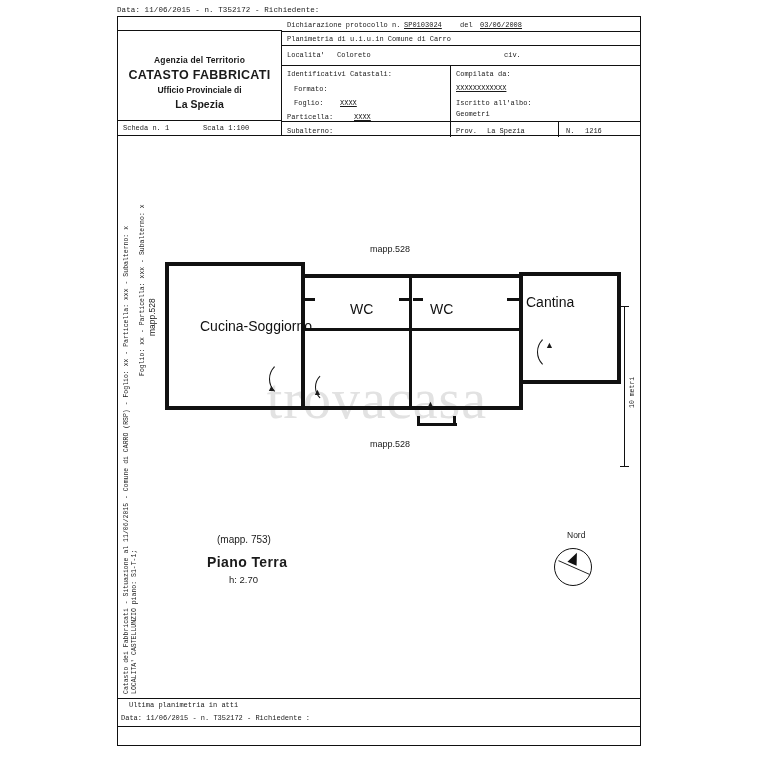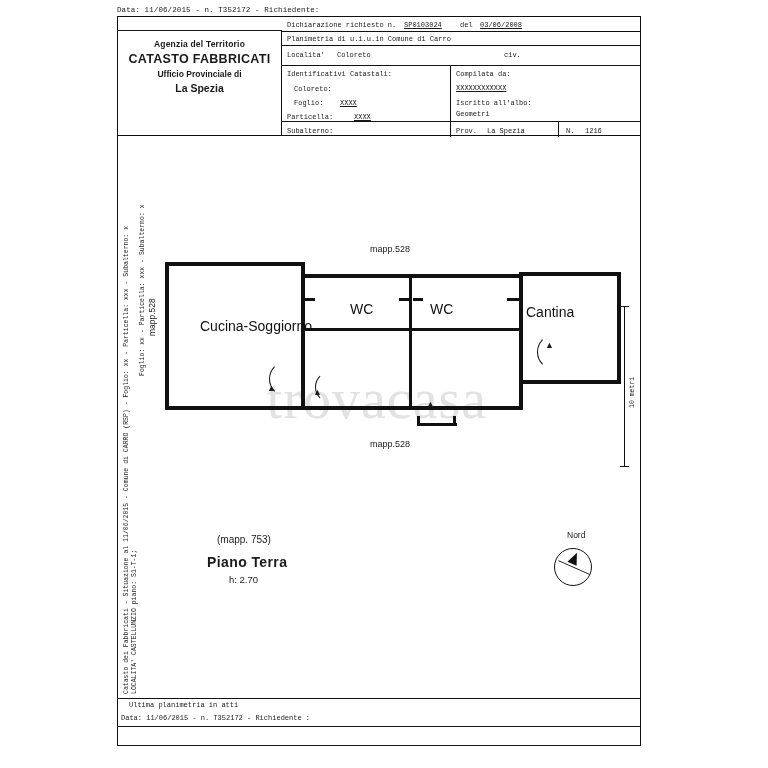--- a/index.html
+++ b/index.html
@@ -13,21 +13,21 @@
             font-family:"Liberation Mono",monospace;letter-spacing:.1px;}
 
   
   .page-frame{position:absolute;left:117px;top:16px;width:524px;height:730px;
               border:1px solid #111;box-sizing:border-box;}
 
   
   .hdr{position:absolute;left:117px;top:16px;width:524px;height:120px;box-sizing:border-box;}
   .hdr-left{position:absolute;left:0;top:14px;width:165px;height:106px;
             border:1px solid #111;box-sizing:border-box;text-align:center;}
-  .hdr-left .l1{font-size:8.5px;font-weight:bold;margin-top:8px;letter-spacing:.2px;}
+  .hdr-left .l1{font-size:8.5px;font-weight:bold;margin-top:24px;letter-spacing:.2px;}
   .hdr-left .l2{font-size:12.5px;font-weight:bold;margin-top:3px;letter-spacing:.3px;}
   .hdr-left .l3{font-size:8.5px;font-weight:bold;margin-top:3px;}
   .hdr-left .l4{font-size:10.5px;font-weight:bold;margin-top:3px;}
 
   .scheda{position:absolute;left:0;top:104px;width:165px;height:16px;
           border:1px solid #111;box-sizing:border-box;
           font-family:"Liberation Mono",monospace;font-size:7px;}
   .scheda span{position:absolute;top:3px;}
   .scheda .a{left:5px;}
   .scheda .b{left:85px;}
@@ -103,44 +103,48 @@
 
   <div class="hdr">
 
     <div class="hdr-left">
       <div class="l1">Agenzia del Territorio</div>
       <div class="l2">CATASTO FABBRICATI</div>
       <div class="l3">Ufficio Provinciale di</div>
       <div class="l4">La Spezia</div>
     </div>
 
+    <div class="scheda">
+      <span class="a">Scheda n. 1</span>
+      <span class="b">Scala 1:100</span>
+    </div>
 
     <div class="hdr-right">
 
       <div class="hr-line" style="top:14px;"></div>
       <div class="hr-line" style="top:28px;"></div>
       <div class="hr-line" style="top:48px;"></div>
       <div class="hr-line" style="top:104px;"></div>
 
       <div class="hr-vline" style="left:168px;top:48px;height:72px;"></div>
       <div class="hr-vline" style="left:276px;top:104px;height:16px;"></div>
 
-      <div class="hr-txt" style="left:5px;top:4px;">Dichiarazione richiesto n.</div>
+      <div class="hr-txt" style="left:5px;top:4px;">Dichiarazione protocollo n.</div>
       <div class="hr-txt ul" style="left:122px;top:4px;">SP0103024</div>
       <div class="hr-txt" style="left:178px;top:4px;">del</div>
       <div class="hr-txt ul" style="left:198px;top:4px;">03/06/2008</div>
 
       <div class="hr-txt" style="left:5px;top:18px;">Planimetria di u.i.u.in Comune di Carro</div>
 
       <div class="hr-txt" style="left:5px;top:34px;">Localita'</div>
       <div class="hr-txt" style="left:55px;top:34px;">Coloreto</div>
       <div class="hr-txt" style="left:222px;top:34px;">civ.</div>
 
       <div class="hr-txt" style="left:5px;top:53px;">Identificativi Catastali:</div>
-      <div class="hr-txt" style="left:12px;top:68px;">Coloreto:</div>
+      <div class="hr-txt" style="left:12px;top:68px;">Formato:</div>
       <div class="hr-txt" style="left:80px;top:68px;"></div>
       <div class="hr-txt" style="left:12px;top:82px;">Foglio:</div>
       <div class="hr-txt ul" style="left:58px;top:82px;">XXXX</div>
       <div class="hr-txt" style="left:5px;top:96px;">Particella:</div>
       <div class="hr-txt ul" style="left:72px;top:96px;">XXXX</div>
       <div class="hr-txt" style="left:5px;top:110px;">Subalterno:</div>
       <div class="hr-txt" style="left:80px;top:110px;"></div>
 
       <div class="hr-txt" style="left:174px;top:53px;">Compilata da:</div>
       <div class="hr-txt ul" style="left:174px;top:67px;">XXXXXXXXXXXX</div>
@@ -195,21 +199,21 @@
     <div class="arrow" style="left:150px;top:368px;">▲</div>
     <div class="arc" style="left:198px;top:355px;width:30px;height:30px;"></div>
     <div class="arrow" style="left:196px;top:372px;">▲</div>
     <div class="arrow" style="left:309px;top:384px;">▲</div>
     <div class="arc" style="left:420px;top:318px;width:34px;height:34px;"></div>
     <div class="arrow" style="left:428px;top:325px;">▲</div>
 
     <div class="rl" style="left:65px;top:302px;margin-left:18px;">Cucina-Soggiorno</div>
     <div class="rl" style="left:233px;top:285px;">WC</div>
     <div class="rl" style="left:313px;top:285px;">WC</div>
-    <div class="rl" style="left:409px;top:288px;">Cantina</div>
+    <div class="rl" style="left:409px;top:278px;">Cantina</div>
 
     <div class="mapp" style="left:253px;top:228px;">mapp.528</div>
     <div class="mapp" style="left:253px;top:423px;">mapp.528</div>
     <div class="mapp-vert" style="left:30px;top:320px;">mapp.528</div>
 
     <div class="vtext rot" style="left:6px;top:678px;">Catasto dei Fabbricati - Situazione al 11/06/2015 - Comune di CARRO (RSP) - Foglio: xx - Particella: xxx - Subalterno: x</div>
     <div class="vtext rot" style="left:14px;top:678px;">LOCALITA' CASTELLUNZIO piano: S1-T-1;</div>
     <div class="vtext rot" style="left:22px;top:360px;">Foglio: xx - Particella: xxx - Subalterno: x</div>
 
     <div class="dimv" style="left:507px;top:290px;height:160px;"></div>

